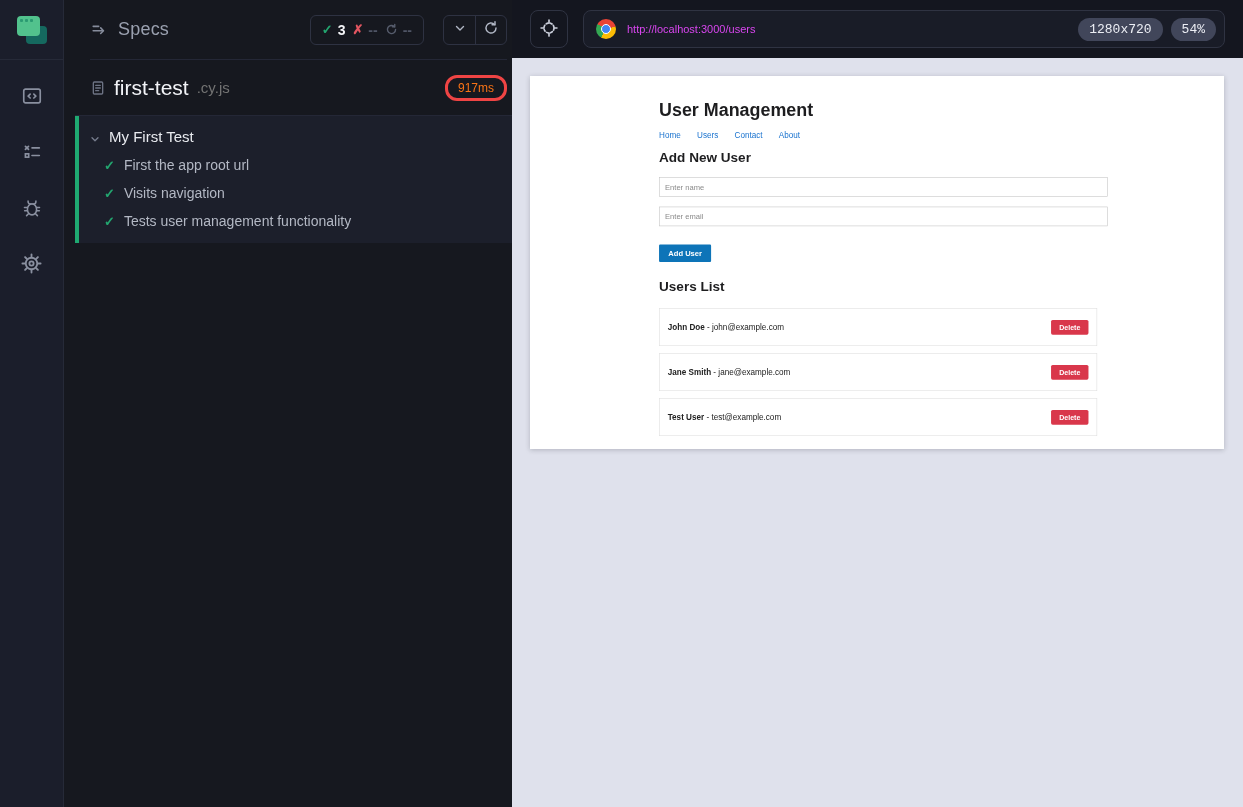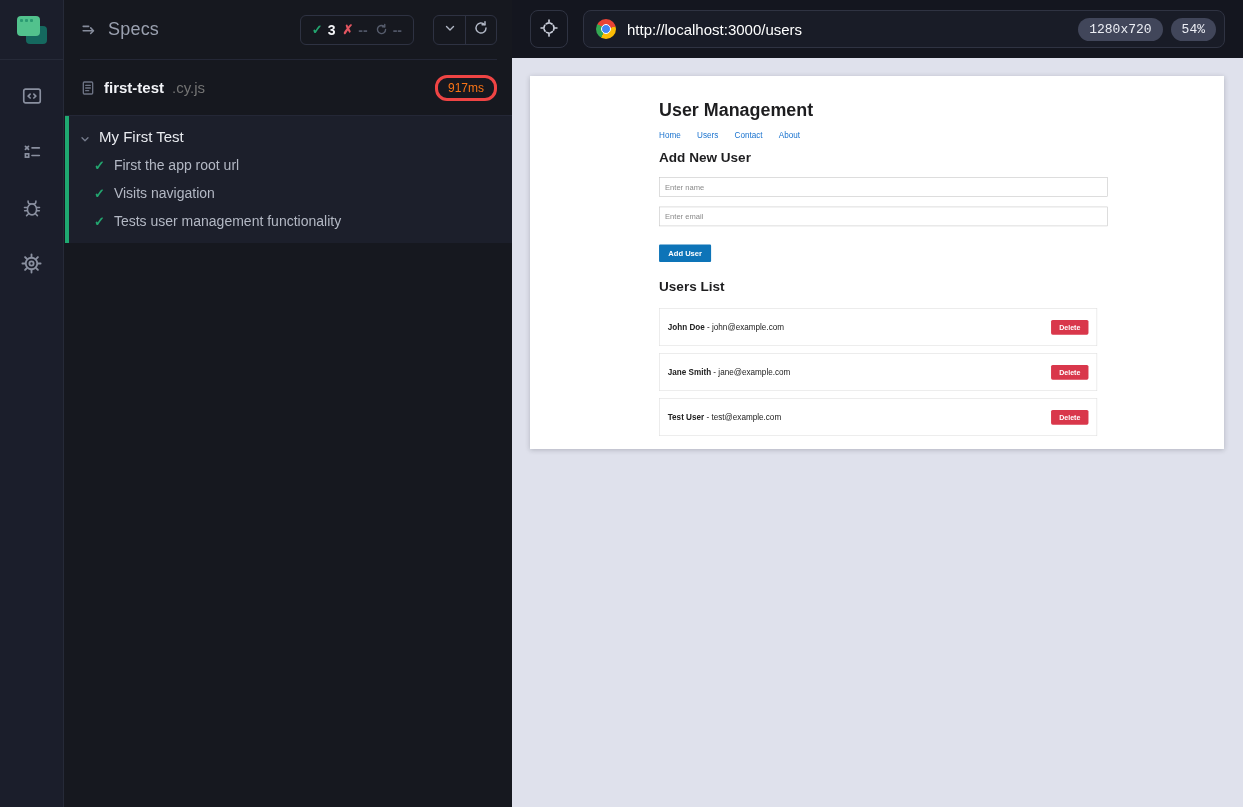--- a/index.html
+++ b/index.html
@@ -33,21 +33,21 @@
   .cy-logo .dots { display: flex; gap: 2px; }
   .cy-logo .dots i { width: 3px; height: 3px; background: #2b9a72; border-radius: 1px; }
   .side-icons { display: flex; flex-direction: column; align-items: center; padding-top: 17px; gap: 16px; }
   .side-btn {
     width: 40px; height: 40px; display: flex; align-items: center; justify-content: center;
     background: none; border: none; color: #8a90a0; cursor: pointer; padding: 0;
   }
 
   
   .specs-panel {
-    position: absolute; left: 65px; top: 0; width: 447px; height: 100%;
+    position: absolute; left: 75px; top: 0; width: 447px; height: 100%;
     background: #16181f;
   }
   .specs-header {
     height: 60px; margin: 0 15px; border-bottom: 1px solid #242736;
     display: flex; align-items: center; gap: 9px;
   }
   .specs-header .hdr-icon { color: #868c9c; display: flex; }
   .specs-title { color: #9aa0af; font-size: 18px; font-weight: 400; margin: 0; letter-spacing: 0.2px; }
   .stats-box {
     margin-left: auto; display: flex; align-items: center; gap: 7px;
@@ -67,21 +67,21 @@
     width: 31px; display: flex; align-items: center; justify-content: center;
     background: none; border: none; color: #b0b6c4; cursor: pointer; padding: 0;
   }
   .hbtn + .hbtn { border-left: 1px solid #2e3242; }
 
   .spec-row {
     height: 56px; display: flex; align-items: center; gap: 8px; padding: 0 15px;
     border-bottom: 1px solid #242736; cursor: pointer;
   }
   .spec-doc-icon { color: #6d7384; display: flex; }
-  .spec-name { color: #f2f3f7; font-weight: 700; font-size: 15px; }
+  .spec-name { color: #f2f3f7; font-weight: 400; font-size: 21px; }
   .spec-ext { color: #737373; font-size: 15px; }
   .spec-duration {
     margin-left: auto; border: 3px solid #ef4444; color: #f97316;
     border-radius: 12px; font-size: 12px; padding: 3px 10px;
   }
 
   .test-block { background: #1c1f2b; border-left: 4px solid #1fa971; padding: 6px 0 8px; }
   .suite-row {
     display: flex; align-items: flex-end; gap: 8px; padding: 6px 10px;
     color: #e8eaef; font-size: 15px; cursor: pointer;
@@ -109,21 +109,21 @@
     display: flex; align-items: center; gap: 11px; padding: 0 8px 0 12px; cursor: text;
   }
   .chrome-icon {
     width: 20px; height: 20px; border-radius: 50%; position: relative; flex: 0 0 auto;
     background: conic-gradient(from 75deg, #fbbc05 0 135deg, #34a853 135deg 225deg, #ea4335 225deg 360deg);
   }
   .chrome-icon::after {
     content: ""; position: absolute; left: 50%; top: 50%; width: 8px; height: 8px;
     margin: -5.5px 0 0 -5.5px; background: #4285f4; border: 1.5px solid #fff; border-radius: 50%;
   }
-  .url-text { color: #ffffff; font-size: 15px; white-space: nowrap; }
+  .url-text { color: #d946ef; font-size: 11px; white-space: nowrap; }
   .badges { margin-left: auto; display: flex; gap: 8px; align-items: center; font-family: Liberation Mono, monospace; }
   .badge { background: #41465a; color: #eceef4; font-size: 13px; padding: 4px 11px; border-radius: 13px; }
 
   .browser-content { padding: 18px; }
   .viewport {
     width: 694px; height: 373px; background: #fff; overflow: hidden;
     box-shadow: 0 1px 5px rgba(20,22,31,0.22);
   }
   .aut-root {
     width: 1280px; height: 720px; background: #fff; color: #212121;

